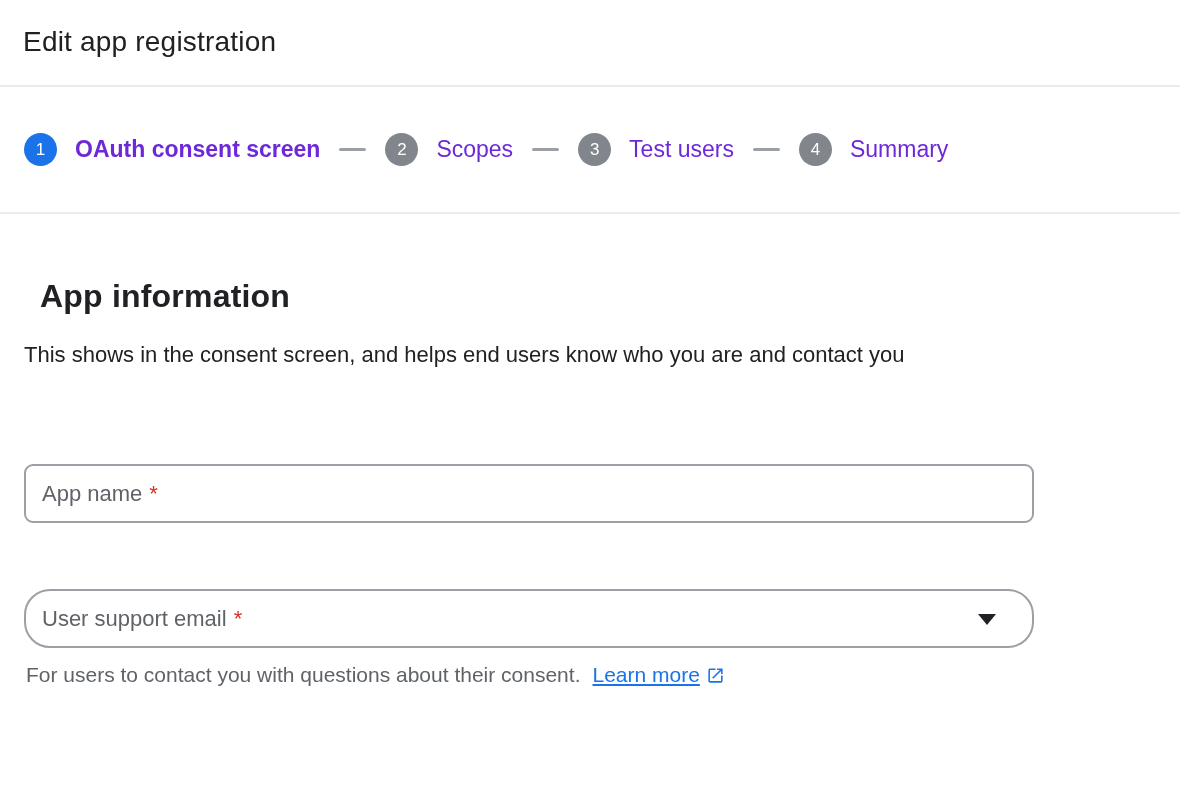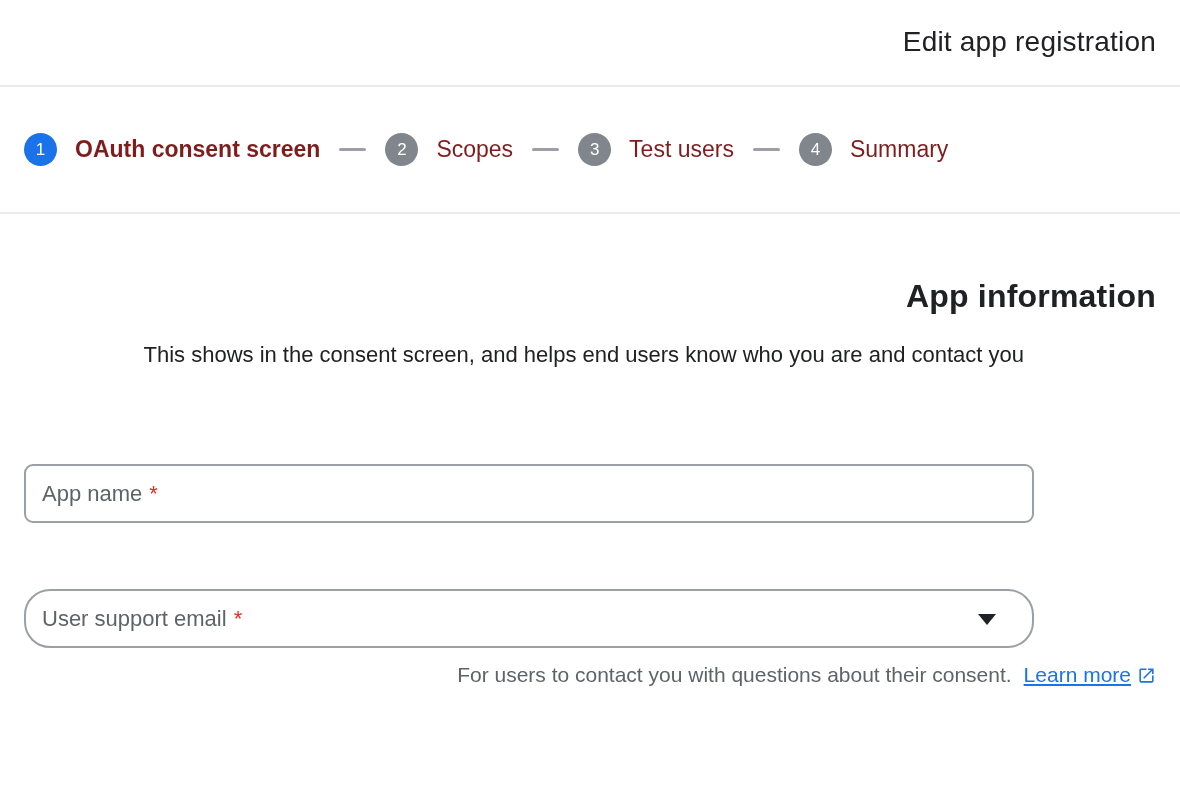--- a/index.html
+++ b/index.html
@@ -8,21 +8,20 @@
     padding: 0;
     background: #ffffff;
     font-family: "Liberation Sans", "DejaVu Sans", sans-serif;
     color: #202124;
   }
   .page {
     width: 1180px;
     height: 810px;
     overflow: hidden;
     background: #ffffff;
-    text-align: right;
   }
 
   
   .page-header {
     padding: 26px 24px 27px 23px;
     border-bottom: 2px solid #ebebeb;
   }
   .page-title {
     margin: 0;
     font-size: 28px;
@@ -55,36 +54,36 @@
     font-size: 17px;
     font-weight: 500;
     display: flex;
     align-items: center;
     justify-content: center;
     flex: none;
   }
   .step.active .step-circle { background: #1a73e8; }
   .step-label {
     font-size: 23px;
-    color: #7f1d1d;
+    color: #6d28d9;
     white-space: nowrap;
   }
   .step.active .step-label { font-weight: 700; }
   .step-sep {
     width: 27px;
     height: 3px;
     border-radius: 2px;
     background: #9aa0a6;
     flex: none;
   }
 
   
   .content { padding: 0 24px; }
   .section-heading {
-    margin: 64px 0 0 8px;
+    margin: 64px 0 0 16px;
     font-size: 32px;
     font-weight: 700;
     letter-spacing: 0.2px;
     color: #202124;
   }
   .section-desc {
     margin: 17px 0 0 0;
     font-size: 22px;
     line-height: 45px;
     max-width: 1000px;

